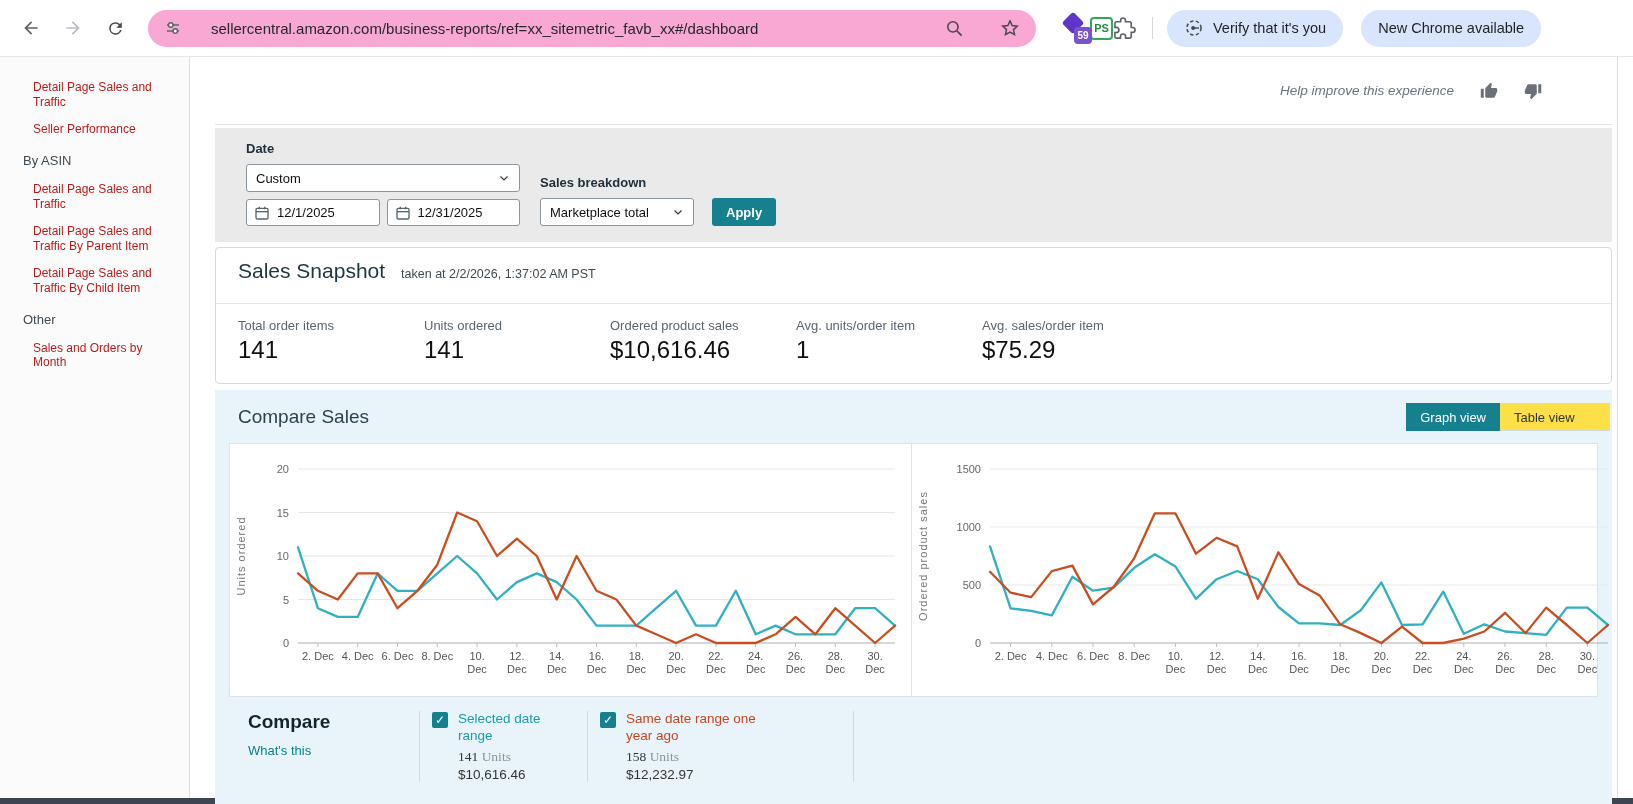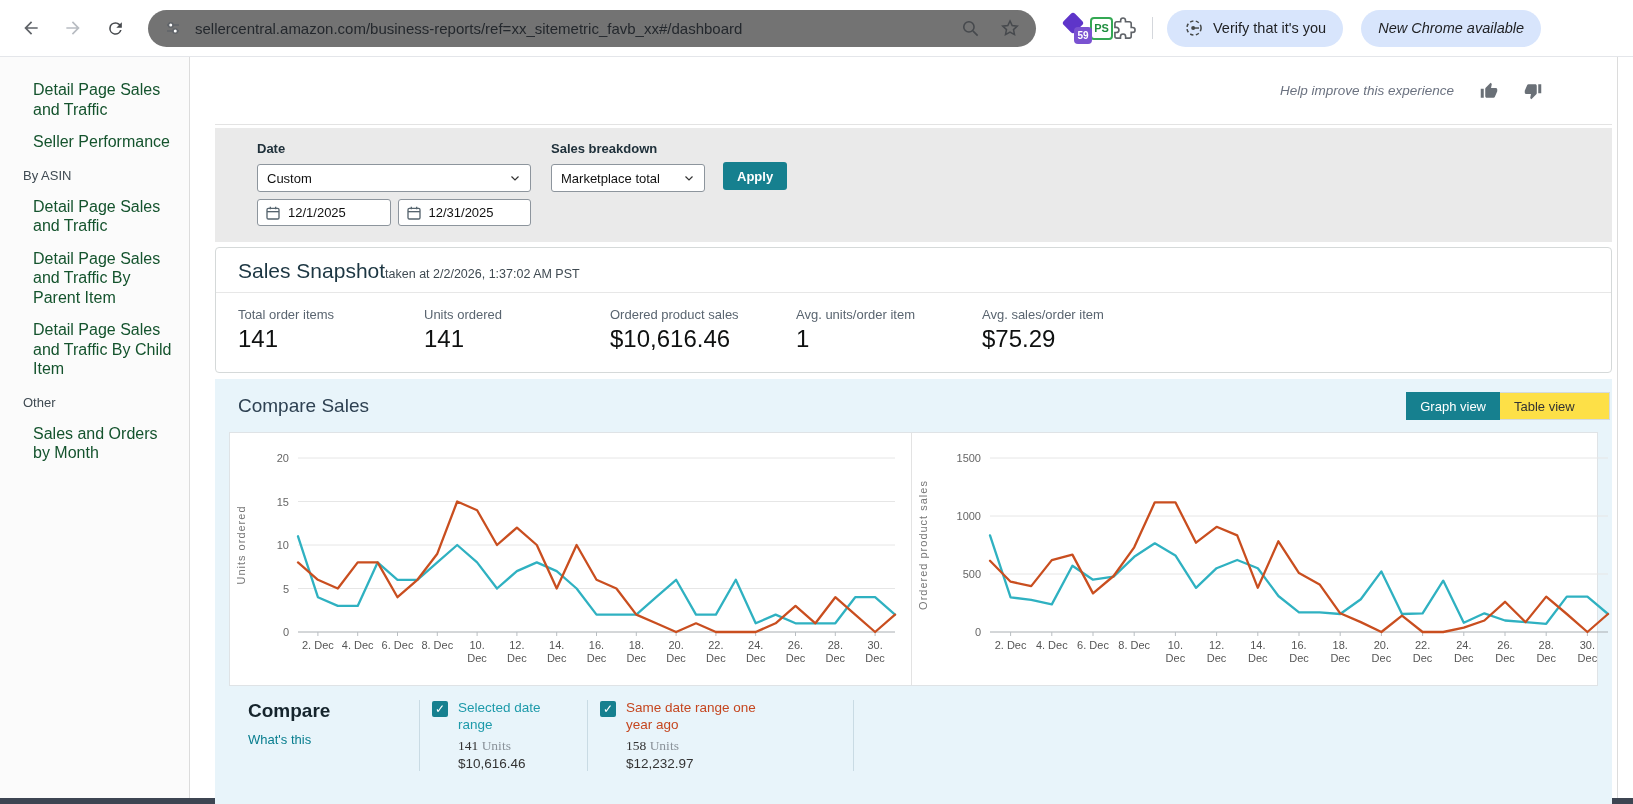--- a/index.html
+++ b/index.html
@@ -5,76 +5,76 @@
   * { margin:0; padding:0; box-sizing:border-box; }
   html,body { width:1633px; height:804px; overflow:hidden; background:#fff;
     font-family:"Liberation Sans", sans-serif; }
 
   
   .browser-bar { height:57px; background:#fff; display:flex; align-items:center;
     padding-left:14px; border-bottom:1px solid #e4e6ea; }
   .nav-btn { width:34px; height:34px; display:flex; align-items:center; justify-content:center;
     font-size:21px; color:#5f6368; margin-right:8px; border-radius:50%; cursor:pointer; }
   .nav-btn.disabled { color:#b8bcc2; }
-  .omnibox { margin-left:8px; width:888px; height:37px; border-radius:19px; background:#737373;
-    display:flex; align-items:center; padding:0 16px; }
+  .omnibox { margin-left:8px; width:888px; height:37px; border-radius:19px; background:#f9a8d4;
+    display:flex; align-items:center; padding:0 16px;gap:16px; }
   .omnibox .url { flex:1; margin-left:13px; font-size:15px; color:#24282d;
     white-space:nowrap; overflow:hidden; }
   .omni-ic { display:flex; align-items:center; }
   .ext-tray { display:flex; align-items:center; margin-left:26px; }
   .ext-purple { position:relative; width:28px; height:28px; }
   .ext-purple .diamond { position:absolute; left:3px; top:1px; width:16px; height:16px;
     background:#5e35c9; transform:rotate(45deg); border-radius:3px; }
   .ext-badge { position:absolute; right:-2px; bottom:-2px; min-width:18px; height:17px;
     background:#7a52d1; color:#fff; font-size:10px; font-weight:bold; border-radius:4px;
     display:flex; align-items:center; justify-content:center; padding:0 3px; }
   .ext-ps { width:23px; height:23px; border:2px solid #34a853; border-radius:4px; background:#fff;
     color:#1e8e3e; font-size:11px; font-weight:bold; display:flex; align-items:center; justify-content:center; }
   .tb-sep { width:1px; height:22px; background:#d4d7dc; margin:0 14px 0 16px; }
   .chip { height:37px; border-radius:19px; background:#d8e5fc; display:flex; align-items:center;
     padding:0 17px; font-size:14.5px; color:#1f2023; white-space:nowrap; cursor:pointer; }
-  .chip + .chip { margin-left:18px;font-style:italic; }
+  .chip + .chip { margin-left:18px; }
   .chip .chip-ic { margin-right:9px; display:flex; }
 
   
   .page { display:flex; height:741px; position:relative; }
   .sidebar { width:190px; background:#fbfbfb; border-right:1px solid #dcdcdc;
     padding:10px 8px 0 23px; flex-shrink:0; }
-  .sb-link { color:#14532d; font-size:16px; line-height:1.22; margin:13px 0 13px 10px;
+  .sb-link { color:#b91c1c; font-size:12px; line-height:1.22; margin:13px 0 13px 10px;
     cursor:pointer; max-width:145px; }
   .sb-head { color:#3f4a52; font-size:13px; margin:16px 0 14px 0; }
 
   .main { flex:1; background:#fff; padding:0 5px 0 25px; min-width:0; }
   .right-strip { width:16px; background:#fff; border-left:1px solid #dcdcdc; flex-shrink:0; }
 
   .feedback-row { height:68px; border-bottom:1px solid #e3e3e3; display:flex;
     align-items:center; justify-content:flex-end; padding-right:70px; gap:26px; }
   .feedback-text { font-style:italic; color:#6b7280; font-size:13.5px; }
   .thumb { display:flex; cursor:pointer; }
 
   
-  .filter-panel { margin-top:3px; background:#eaeaea; padding:13px 0 16px 42px; display:flex; }
+  .filter-panel { margin-top:3px; background:#eaeaea; padding:13px 0 16px 31px; display:flex;align-items:flex-end; }
   .f-col { margin-right:18px; }
   .f-label { font-size:13px; font-weight:bold; color:#20313b; margin-bottom:8px; }
   .sel { height:28px; background:#fff; border:1px solid #8d959d; border-radius:3px;
     display:flex; align-items:center; padding:0 9px; font-size:13px; color:#111;
     cursor:pointer; justify-content:space-between; }
   .sel .chev { margin-left:10px; display:flex; }
   .date-row { display:flex; gap:7px; margin-top:7px; }
   .date-input { width:136px; height:27px; background:#fff; border:1px solid #8d959d;
     border-radius:3px; display:flex; align-items:center; padding:0 7px; gap:7px; }
   .date-input input { border:none; outline:none; width:90px; font-size:13px; color:#111;
     font-family:"Liberation Sans", sans-serif; background:transparent; }
   .apply-btn { margin-top:21px; height:28px; padding:0 14px; background:#16808f; color:#fff;
     border:none; border-radius:3px; font-size:13px; font-weight:bold; cursor:pointer;
     font-family:"Liberation Sans", sans-serif; }
 
   
   .snapshot-panel { margin-top:5px; background:#fff; border:1px solid #d5d9d9; border-radius:4px; }
-  .snap-head { display:flex; align-items:baseline; padding:11px 22px 9px 22px;
+  .snap-head { display:flex; align-items:baseline; gap:16px; padding:11px 22px 20px 22px;
     border-bottom:1px solid #e7e7e7; }
   .snap-title { font-size:21px; color:#1c3642; }
   .snap-taken { font-size:12.5px; color:#3f4a52; }
   .snap-metrics { display:flex; padding:14px 22px 19px 22px;gap:16px; }
   .metric { width:170px; }
   .metric .m-label { font-size:13px; color:#5a6570; margin-bottom:3px; }
   .metric .m-value { font-size:24px; color:#0f1111; }
 
   
   .compare-panel { margin-top:6px; background:#e8f4fa; padding:13px 0 0 0; height:445px; }

